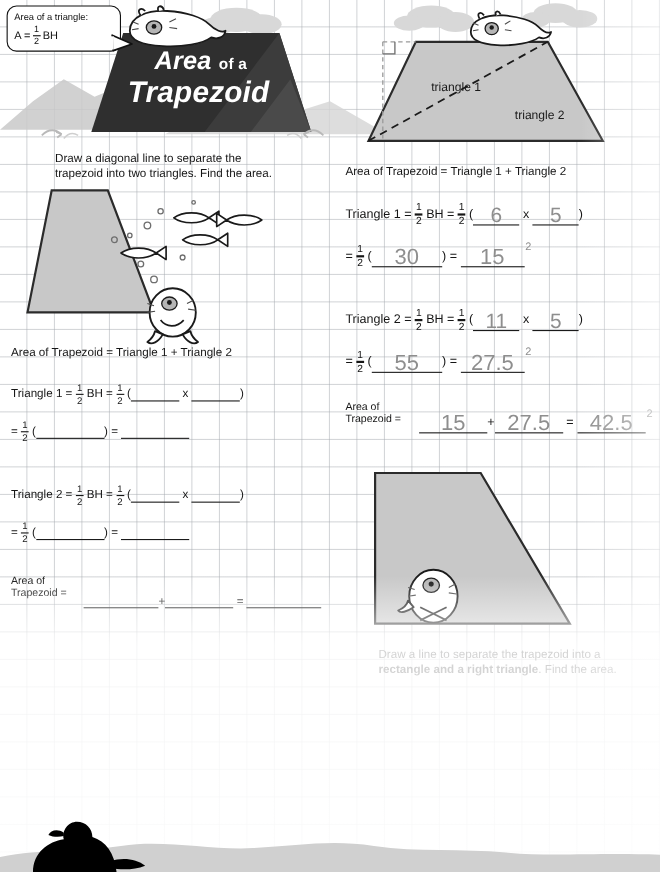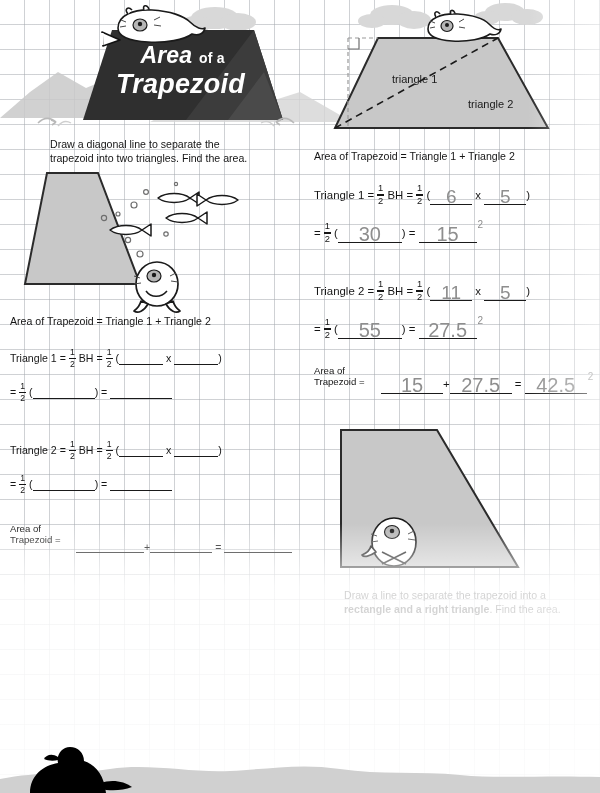--- a/index.html
+++ b/index.html
@@ -409,18 +409,30 @@
 
   <svg class="footer" viewBox="0 0 600 80">
     <path d="M0,66 C40,58 70,62 110,56 C150,50 190,60 230,58 C270,56 300,50 340,56 C380,62 420,58 460,62 C500,66 540,62 600,64 L600,80 L0,80 Z" fill="#d0d0d0"></path>
     <g fill="#000000">
       <path d="M30,80 C30,62 44,52 58,50 C56,42 62,34 70,34 C78,34 84,40 84,48 C96,52 104,62 106,80 Z"></path>
       <path d="M58,44 C52,40 46,42 44,46 C48,48 54,48 58,47 Z"></path>
       <path d="M100,70 C112,66 124,68 132,74 C122,78 110,78 100,76 Z"></path>
     </g>
   </svg>
 
+  <div class="bubble">
+    <div class="b1">Area of a triangle:</div>
+    <div class="b2">
+      <span>A =</span>
+      <span class="frac">
+          <span class="n">1</span>
+          <span class="bar"></span>
+          <span class="d">2</span>
+        </span>
+      <span>BH</span>
+    </div>
+  </div>
   <svg class="fig" style="left:100px;top:30px;" width="24" height="22" viewBox="0 0 24 22">
     <path d="M2,2 L20,10 L3,16 Z" fill="#ffffff" stroke="#111" stroke-width="1.6" stroke-linejoin="round"></path>
     <path d="M2,3 L2,15" stroke="#ffffff" stroke-width="3"></path>
   </svg>
 
 </div>
 
 </body></html>

